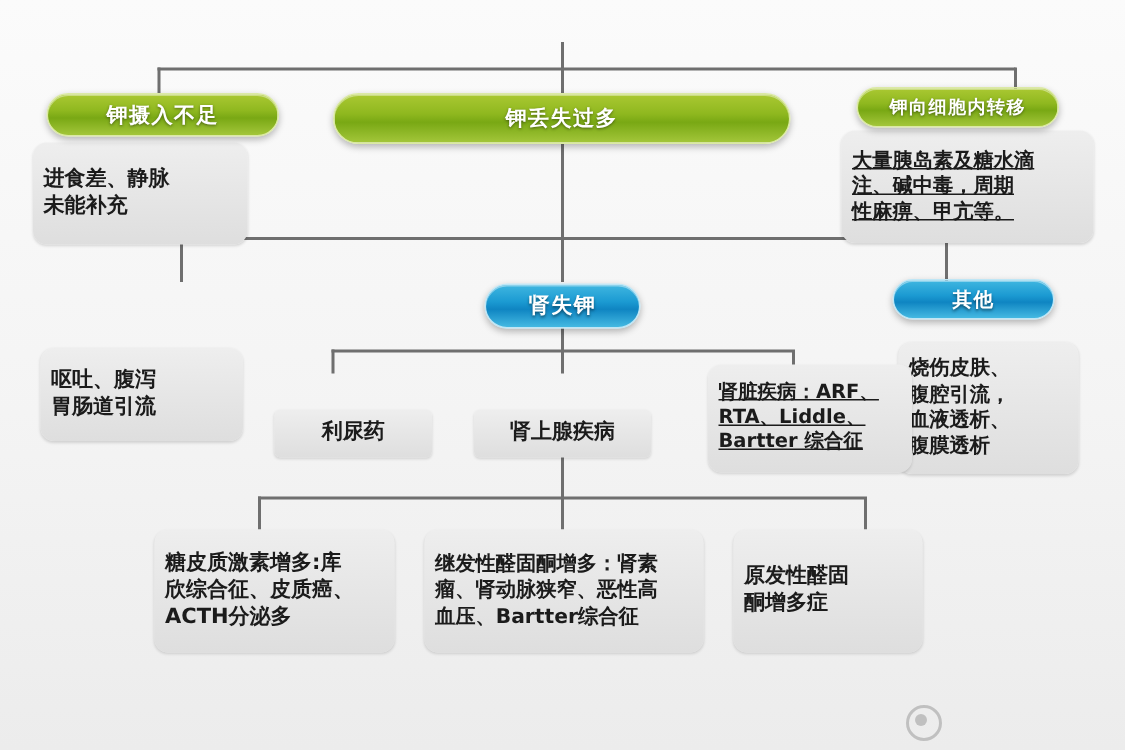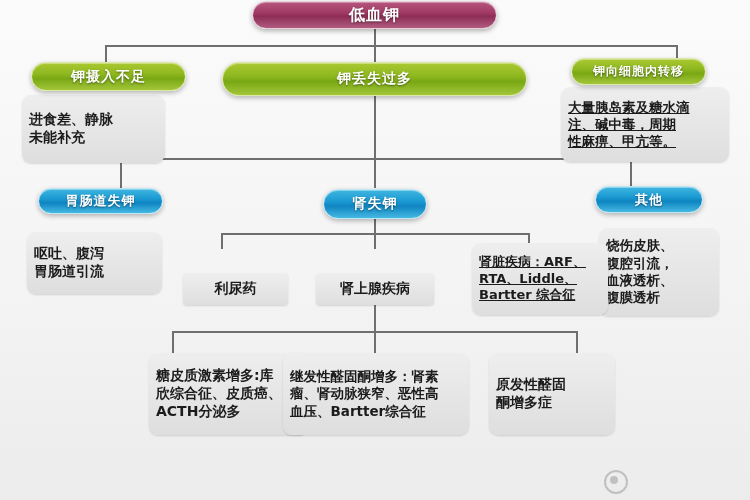--- a/index.html
+++ b/index.html
@@ -132,54 +132,52 @@
   <div class="ln v" style="left:221px; top:233px; height:16px;"></div>
   <div class="ln v" style="left:374px; top:233px; height:16px;"></div>
   <div class="ln v" style="left:528px; top:233px; height:16px;"></div>
 
   <div class="ln v" style="left:374px; top:285px; height:47px;"></div>
   <div class="ln h" style="left:172px; top:331px; width:404px;"></div>
   <div class="ln v" style="left:172px; top:331px; height:22px;"></div>
   <div class="ln v" style="left:374px; top:331px; height:22px;"></div>
   <div class="ln v" style="left:576px; top:331px; height:22px;"></div>
 
-  <div class="pill magenta" style="left:252px; top:1px; width:245px; height:28px; font-size:16px;">低血钾</div>
 
   <div class="pill green" style="left:16px; top:62px; width:155px; height:29px; font-size:14px;margin-left:15px;">钾摄入不足</div>
   <div class="box round" style="left:22px; top:95px; width:143px; height:68px; font-size:14px; white-space:pre-line;">进食差、静脉
 未能补充</div>
 
   <div class="pill green" style="left:222px; top:62px; width:305px; height:34px; font-size:14px;">钾丢失过多</div>
 
   <div class="pill green" style="left:571px; top:58px; width:135px; height:27px; font-size:12px;">钾向细胞内转移</div>
   <div class="box round" style="left:561px; top:87px; width:168px; height:75px; font-size:13.5px; white-space:pre-line;text-decoration:underline;">大量胰岛素及糖水滴
 注、碱中毒，周期
 性麻痹、甲亢等。</div>
 
-  <div class="pill blue" style="left:38px; top:188px; width:125px; height:26px; font-size:13px;">胃肠道失钾</div>
   <div class="box round" style="left:27px; top:232px; width:135px; height:62px; font-size:14px; white-space:pre-line;">呕吐、腹泻
 胃肠道引流</div>
 
   <div class="pill blue" style="left:323px; top:189px; width:104px; height:30px; font-size:14px;">肾失钾</div>
 
   <div class="pill blue" style="left:595px; top:186px; width:108px; height:27px; font-size:13px;">其他</div>
   <div class="box round" style="left:599px; top:228px; width:120px; height:88px; font-size:13.5px; white-space:pre-line;">烧伤皮肤、
 腹腔引流，
 血液透析、
 腹膜透析</div>
 
   <div class="box soft center" style="left:183px; top:249px; width:105px; height:32px; font-size:14px; white-space:pre-line;">利尿药</div>
 
   <div class="box soft center" style="left:316px; top:249px; width:118px; height:32px; font-size:14px; white-space:pre-line;">肾上腺疾病</div>
 
   <div class="box round" style="left:472px; top:243px; width:136px; height:72px; font-size:13px; white-space:pre-line;text-decoration:underline;">肾脏疾病：ARF、
 RTA、Liddle、
 Bartter 综合征</div>
 
-  <div class="box round" style="left:103px; top:353px; width:160px; height:82px; font-size:14px; white-space:pre-line;margin-left:46px;">糖皮质激素增多:库
+  <div class="box round" style="left:103px; top:353px; width:160px; height:82px; font-size:14px; white-space:pre-line;">糖皮质激素增多:库
 欣综合征、皮质癌、
 ACTH分泌多</div>
 
   <div class="box round" style="left:283px; top:353px; width:186px; height:82px; font-size:13.5px; white-space:pre-line;">继发性醛固酮增多：肾素
 瘤、肾动脉狭窄、恶性高
 血压、Bartter综合征</div>
 
   <div class="box round" style="left:489px; top:353px; width:126px; height:82px; font-size:14px; white-space:pre-line;">原发性醛固
 酮增多症</div>
 

